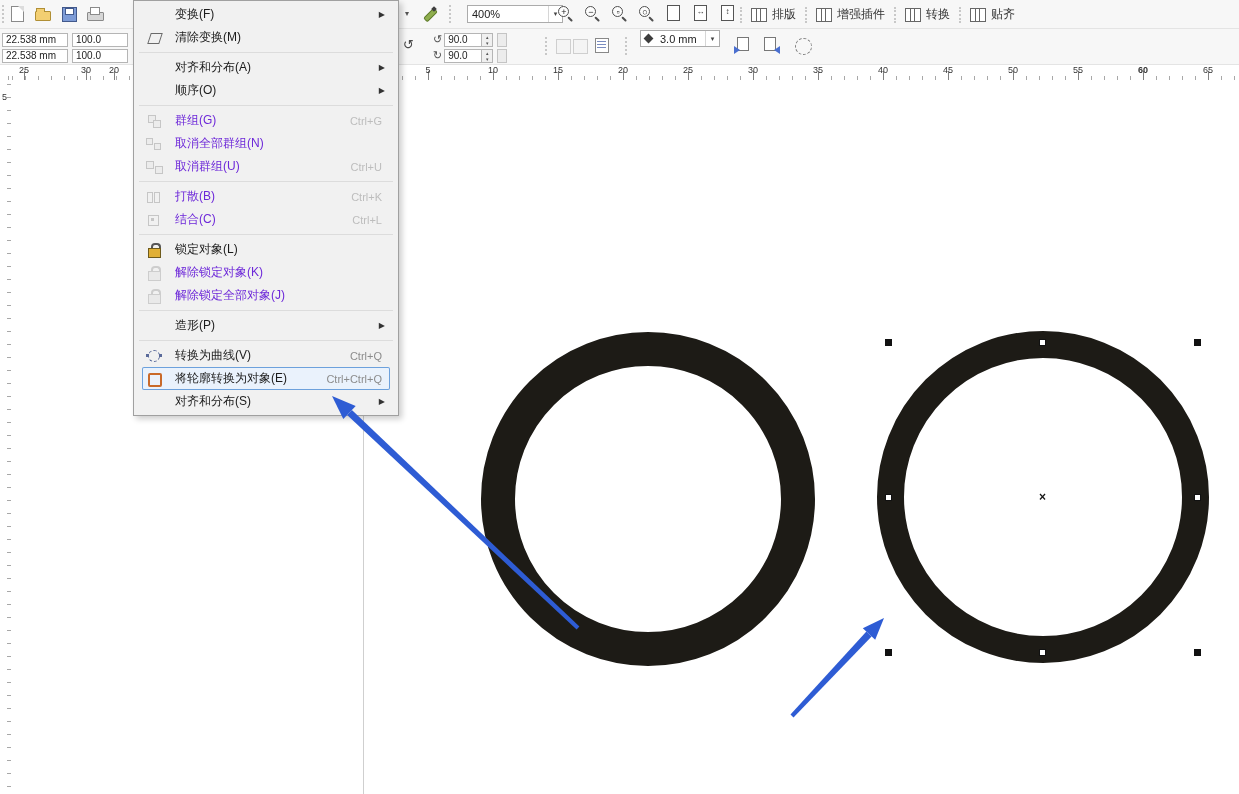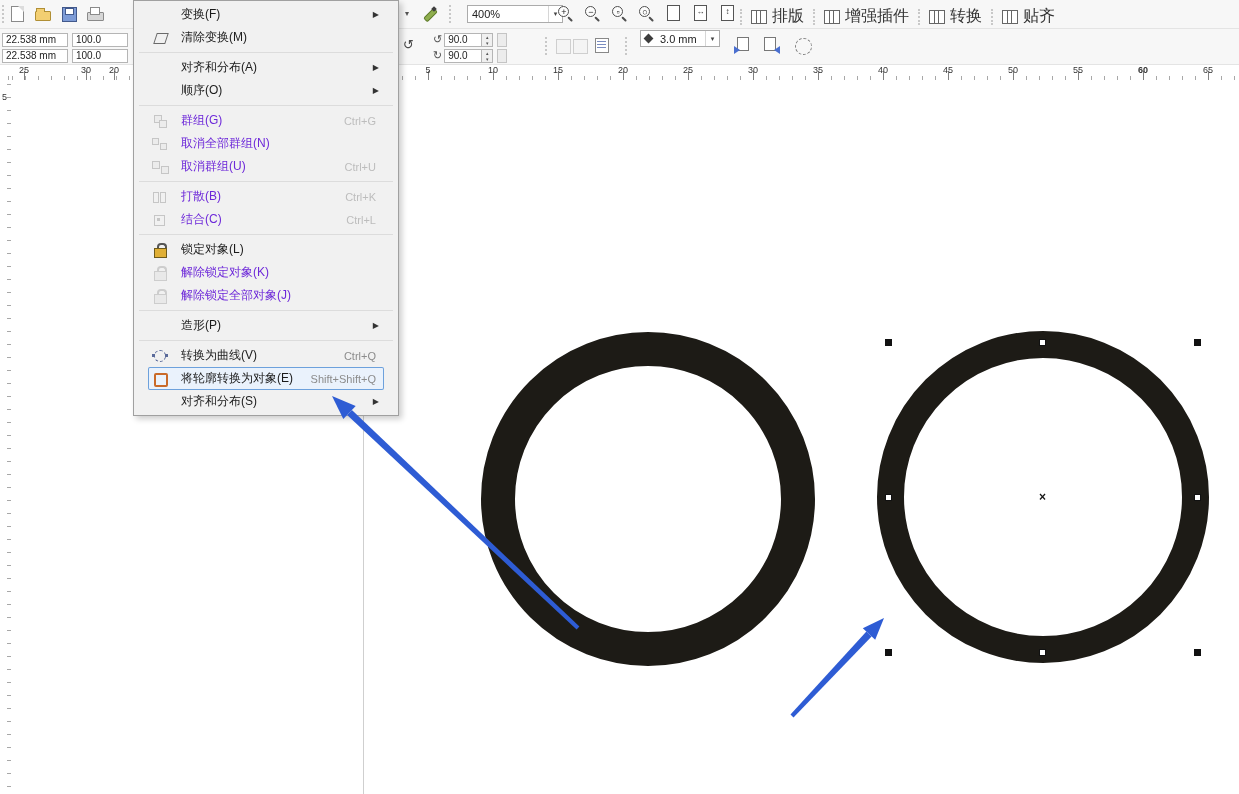--- a/index.html
+++ b/index.html
@@ -34,21 +34,21 @@
   .outline-combo{height:17px}
   .nib{width:7px;height:7px;background:#3d3d3d;transform:rotate(45deg);margin:0 4px;flex:none}
 
   .zicon{position:relative;width:19px;height:18px;margin-right:8px}
   .mag::before{content:"";position:absolute;left:2px;top:2px;width:9px;height:9px;border:1.5px solid #4f4f4f;border-radius:50%;background:#fdfdfd}
   .mag::after{content:"";position:absolute;left:12px;top:12px;width:6px;height:2px;background:#4f4f4f;border-radius:1px;transform:rotate(45deg);transform-origin:0 50%}
   .mag .glyph{position:absolute;left:2px;top:2px;width:12px;height:12px;font-size:9px;line-height:12px;text-align:center;font-style:normal;color:#222;z-index:1}
   .pg::before{content:"";position:absolute;left:3px;top:1px;width:11px;height:14px;border:1px solid #555;background:#fff}
   .pg .glyph{position:absolute;left:3px;top:1px;width:13px;height:14px;font-size:8px;line-height:14px;text-align:center;font-style:normal;color:#333}
 
-  .gbtn{display:flex;align-items:center;gap:5px;padding:2px 5px;color:#333;font-size:16px;white-space:nowrap}
+  .gbtn{display:flex;align-items:center;gap:5px;padding:2px 5px;color:#333;font-size:12px;white-space:nowrap}
   .gicon{width:14px;height:12px;border:1px solid #666;position:relative;background:#fff;flex:none}
   .gicon::before{content:"";position:absolute;left:4px;top:0;bottom:0;width:1px;background:#666}
   .gicon::after{content:"";position:absolute;left:8px;top:0;bottom:0;width:1px;background:#666}
 
   
   .pfield{position:absolute;background:#fff;border:1px solid #b5b5b5;font-size:10px;line-height:12px;
           padding:0 3px;height:14px;box-sizing:border-box;color:#222;white-space:nowrap}
   .curve-icon{position:absolute;font-size:13px;color:#4a4a4a}
   .rotrow{position:absolute;display:flex;align-items:center;height:15px}
   .roticon{font-size:11px;color:#555;margin-right:2px}
@@ -85,21 +85,21 @@
   .page-line{position:absolute;left:363px;top:0;width:1px;height:714px;background:#cfcfcf;z-index:1}
   .ring{position:absolute;border-style:solid;border-radius:50%;box-sizing:border-box;z-index:2;background:transparent}
   .handle{position:absolute;width:7px;height:7px;box-sizing:border-box;z-index:5}
   .handle.corner{background:#111}
   .handle.mid{background:#fff;border:1px solid #111}
   .center-mark{position:absolute;transform:translate(-50%,-50%);font-size:12px;font-weight:bold;color:#151515;z-index:6}
 
   
   #context-menu{position:absolute;left:133px;top:0;width:266px;background:#f1f1f1;border:1px solid #a0a0a0;
                 box-shadow:3px 3px 6px rgba(0,0,0,0.2);padding:2px 0;z-index:50;box-sizing:border-box}
-  .menu-item{display:flex;align-items:center;height:23px;position:relative;margin:0 14px}
+  .menu-item{display:flex;align-items:center;height:23px;position:relative;margin:0 8px}
   .menu-item.highlighted{background:#eaf2fc;box-shadow:inset 0 0 0 1px #6da1dc;border-radius:2px}
   .micon{width:20px;height:18px;position:relative;flex:none;margin-left:3px}
   .mlabel{margin-left:10px;font-size:12px;color:#1b1b1b;white-space:nowrap}
   .menu-item.disabled .mlabel{color:#6d28d9}
   .mright{margin-left:auto;padding-right:8px;font-size:11px;color:#8c8c8c;white-space:nowrap}
   .menu-item.disabled .mright{color:#bdbdbd}
   .mright.subarrow{font-size:8px;color:#333;padding-right:5px}
   .menu-sep{height:1px;background:#dcdcdc;margin:3px 5px}
   .menu-item.disabled .micon{opacity:.55;filter:grayscale(1)}
 
@@ -364,21 +364,21 @@
       </div>
       <div class="menu-sep"></div>
       <div class="menu-item">
         <span class="micon convert-to-curves-icon"></span>
         <span class="mlabel">转换为曲线(V)</span>
         <span class="mright">Ctrl+Q</span>
       </div>
       <div class="menu-item highlighted">
         <span class="micon convert-outline-to-object-icon"></span>
         <span class="mlabel">将轮廓转换为对象(E)</span>
-        <span class="mright">Shift+Shift+Q</span>
+        <span class="mright">Ctrl+Ctrl+Q</span>
       </div>
       <div class="menu-item">
         <span class="micon "></span>
         <span class="mlabel">对齐和分布(S)</span>
         <span class="mright subarrow">▶</span>
       </div>
     </div>
 
   <svg class="arrows" width="1239" height="794" viewBox="0 0 1239 794">
     <polygon points="579.4,626.5 351.9,410.0 347.1,415.0 576.6,629.5" fill="#2e5cd4"></polygon>

